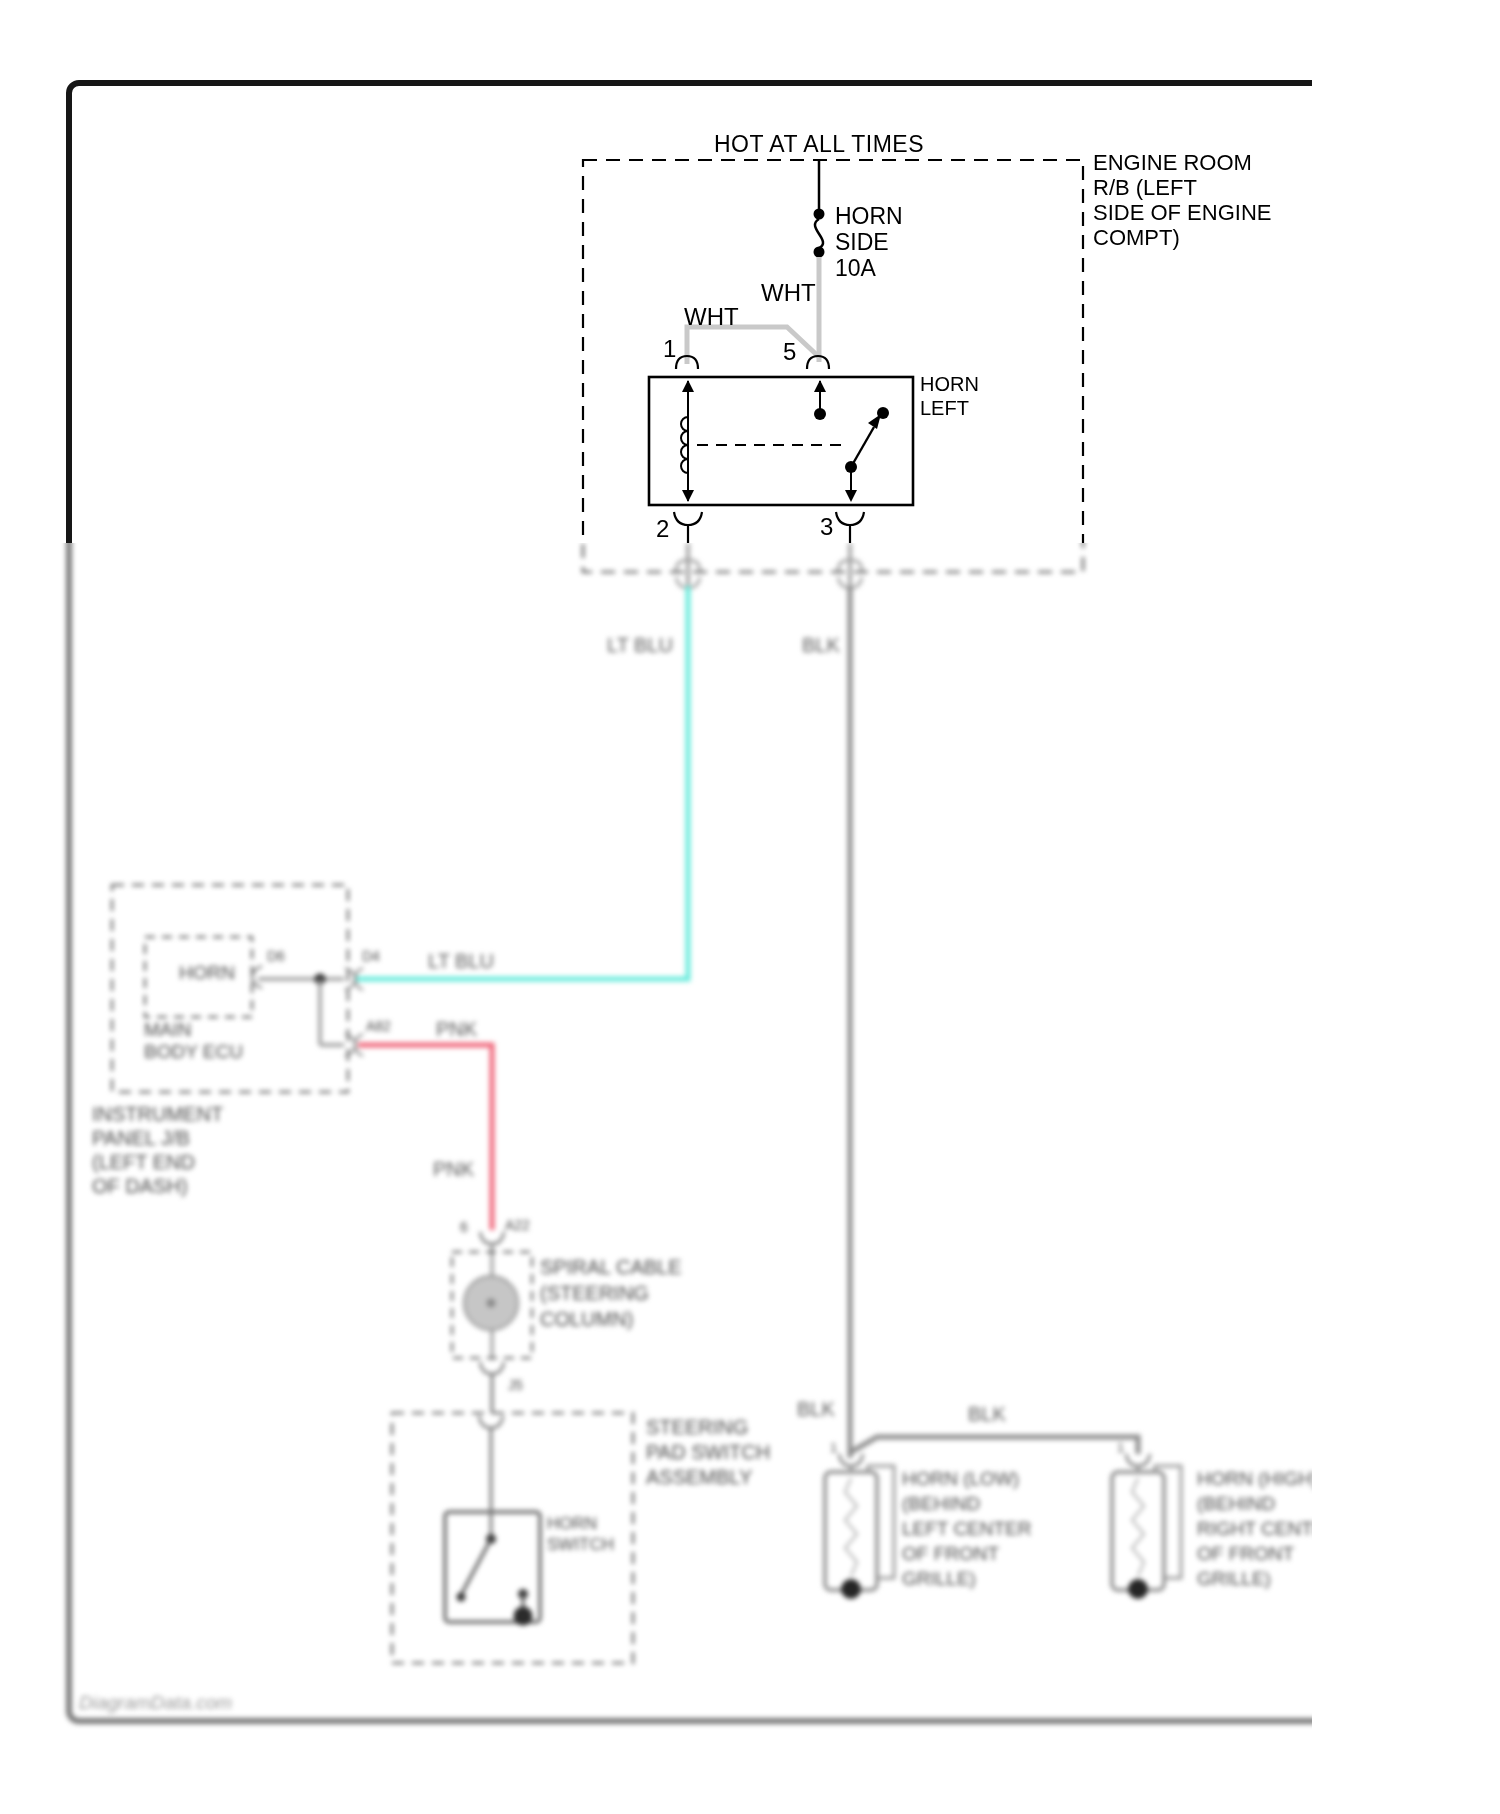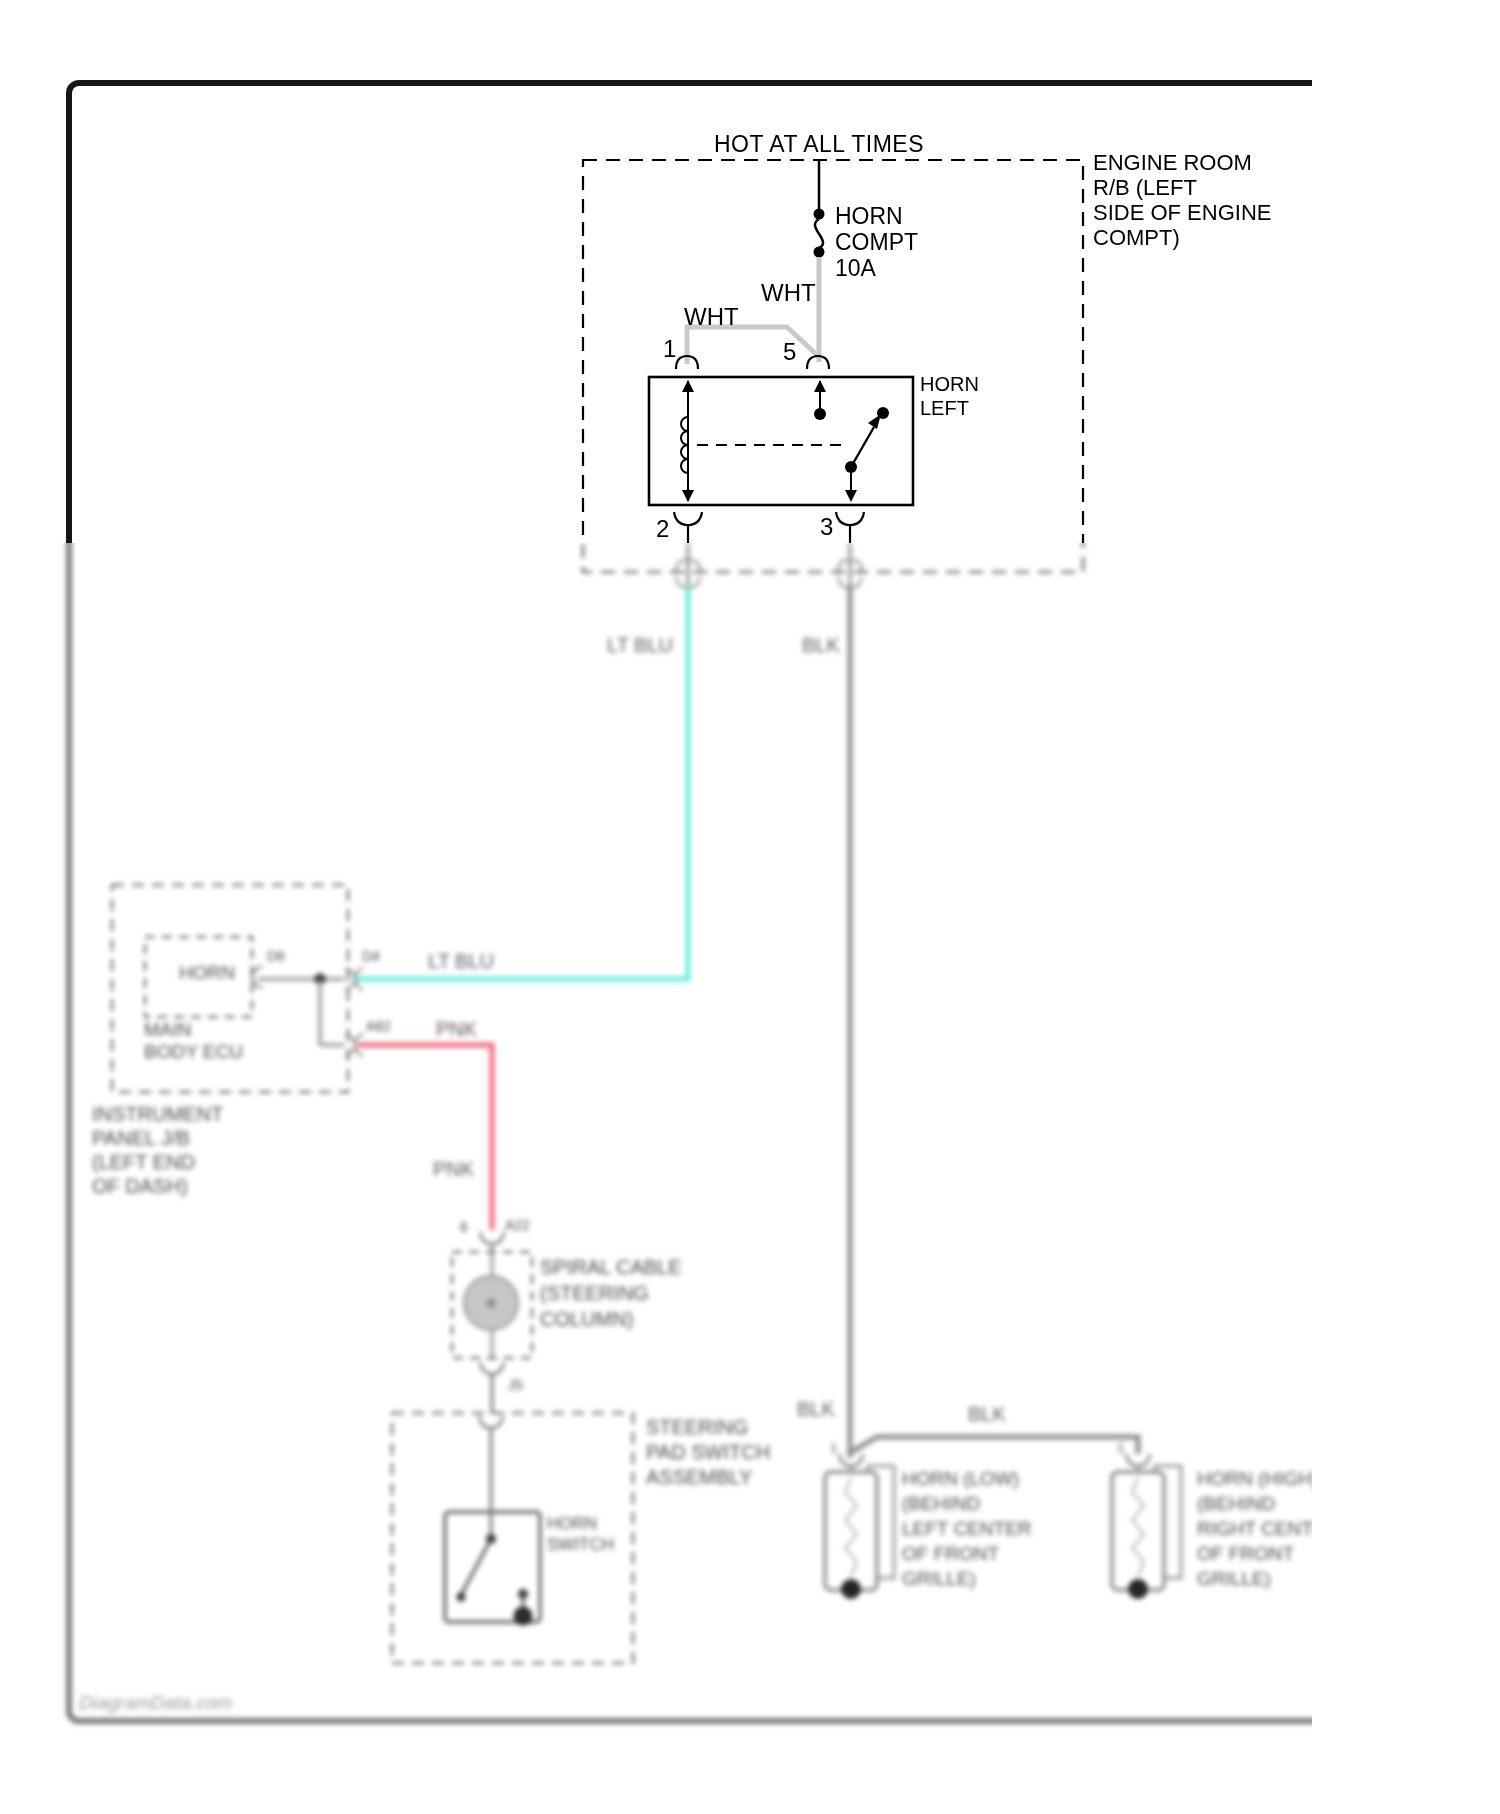--- a/index.html
+++ b/index.html
@@ -86,21 +86,21 @@
 
     <div class="t f23" style="left:714px;top:131px;letter-spacing:0.5px;">HOT AT ALL TIMES</div>
     <div class="t f22" style="left:1093px;top:150px;">
       <span>ENGINE ROOM</span>
       <span>R/B (LEFT</span>
       <span>SIDE OF ENGINE</span>
       <span>COMPT)</span>
     </div>
     <div class="t f23 lh26" style="left:835px;top:203px;">
       <span>HORN</span>
-      <span>COMPT</span>
+      <span>SIDE</span>
       <span>10A</span>
     </div>
     <div class="t f24" style="left:761px;top:279px;">WHT</div>
     <div class="t f24" style="left:684px;top:303px;">WHT</div>
     <div class="t f24" style="left:663px;top:335px;">1</div>
     <div class="t f24" style="left:783px;top:338px;">5</div>
     <div class="t f24" style="left:656px;top:515px;">2</div>
     <div class="t f24" style="left:820px;top:513px;">3</div>
     <div class="t f20 lh24" style="left:920px;top:372px;">
       <span>HORN</span>

